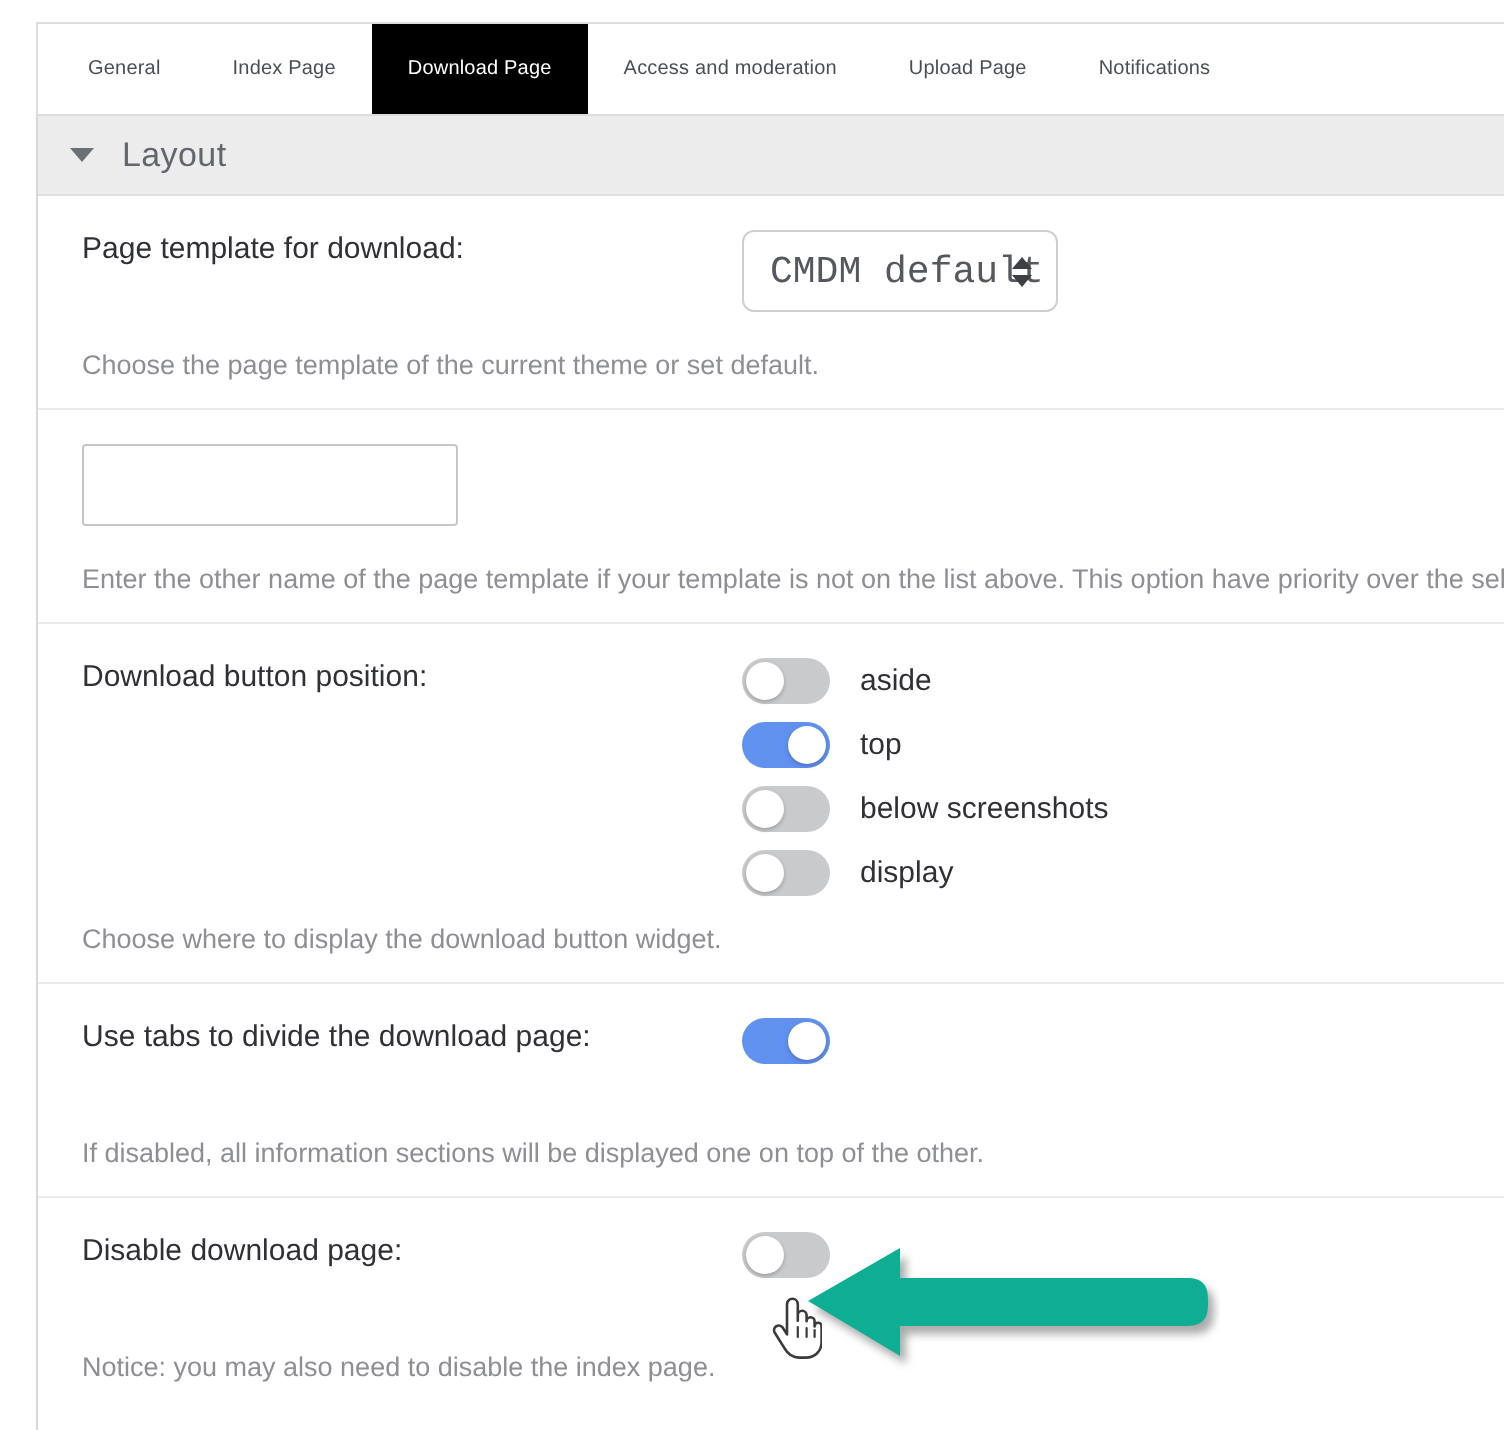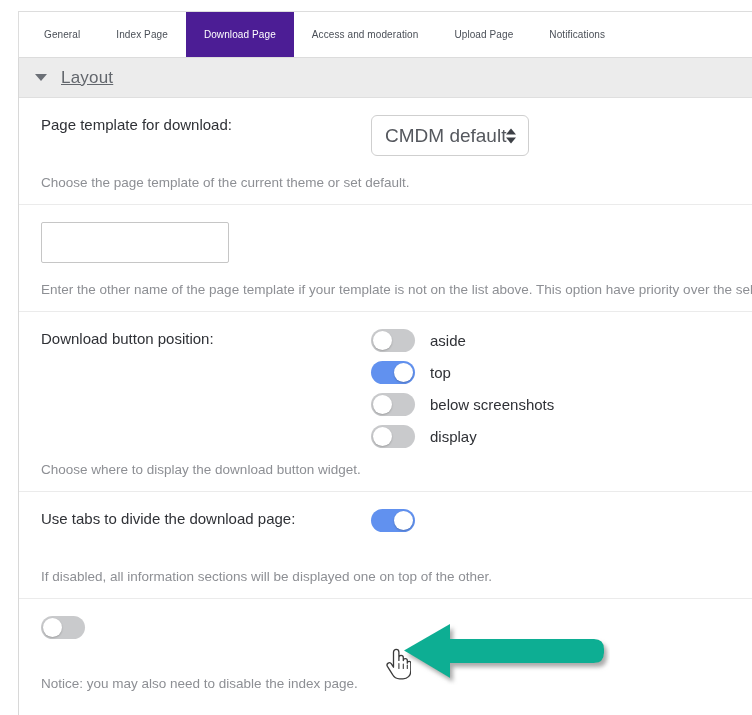--- a/index.html
+++ b/index.html
@@ -47,21 +47,21 @@
     align-items: center;
     padding: 0 18px;
     font-size: 10px;
     color: #4a4f57;
     letter-spacing: 0.1px;
     white-space: nowrap;
     cursor: pointer;
     background: transparent;
   }
   .tab.active {
-    background: #4c1d95;
+    background: #000000;
     color: #ffffff;
   }
 
   
   .panel {
     position: absolute;
     left: 18px;
     top: 58px;
     right: -260px;
     bottom: -40px;
@@ -86,21 +86,20 @@
     border-left: 6px solid transparent;
     border-right: 6px solid transparent;
     border-top: 7px solid #6b6f76;
     margin-right: 14px;
     cursor: pointer;
   }
   .section-title {
     font-size: 17px;
     color: #63676d;
     letter-spacing: 0.2px;
-    text-decoration: underline;
   }
 
   
   .row {
     position: relative;
     padding: 0 0 0 4px;
     border-bottom: 1px solid #ebebeb;
   }
   .row:last-child { border-bottom: none; }
 
@@ -140,21 +139,21 @@
     justify-content: flex-start;
     width: 158px;
     height: 41px;
     border: 1px solid #cfcfcf;
     border-radius: 6px;
     background: #ffffff;
     box-sizing: border-box;
     cursor: pointer;
   }
   .select-value {
-    font-family: Liberation Sans, sans-serif;
+    font-family: Liberation Mono, monospace;
     font-size: 19px;
     color: #55585e;
     padding-left: 13px;
   }
   .stepper {
     position: absolute;
     right: 12px;
     top: 50%;
     transform: translateY(-50%);
     display: flex;
@@ -335,20 +334,21 @@
           <div class="toggle on">
               <span class="knob"></span>
             </div>
         </div>
       </div>
       <div class="row-help indent">If disabled, all information sections will be displayed one on top of the other.</div>
     </div>
 
     <div class="row">
       <div class="row-main indent">
+        <div class="row-label">Disable download page:</div>
         <div class="row-control">
           <div class="toggle">
               <span class="knob"></span>
             </div>
         </div>
       </div>
       <div class="row-help indent">Notice: you may also need to disable the index page.</div>
     </div>
 
   </div>

